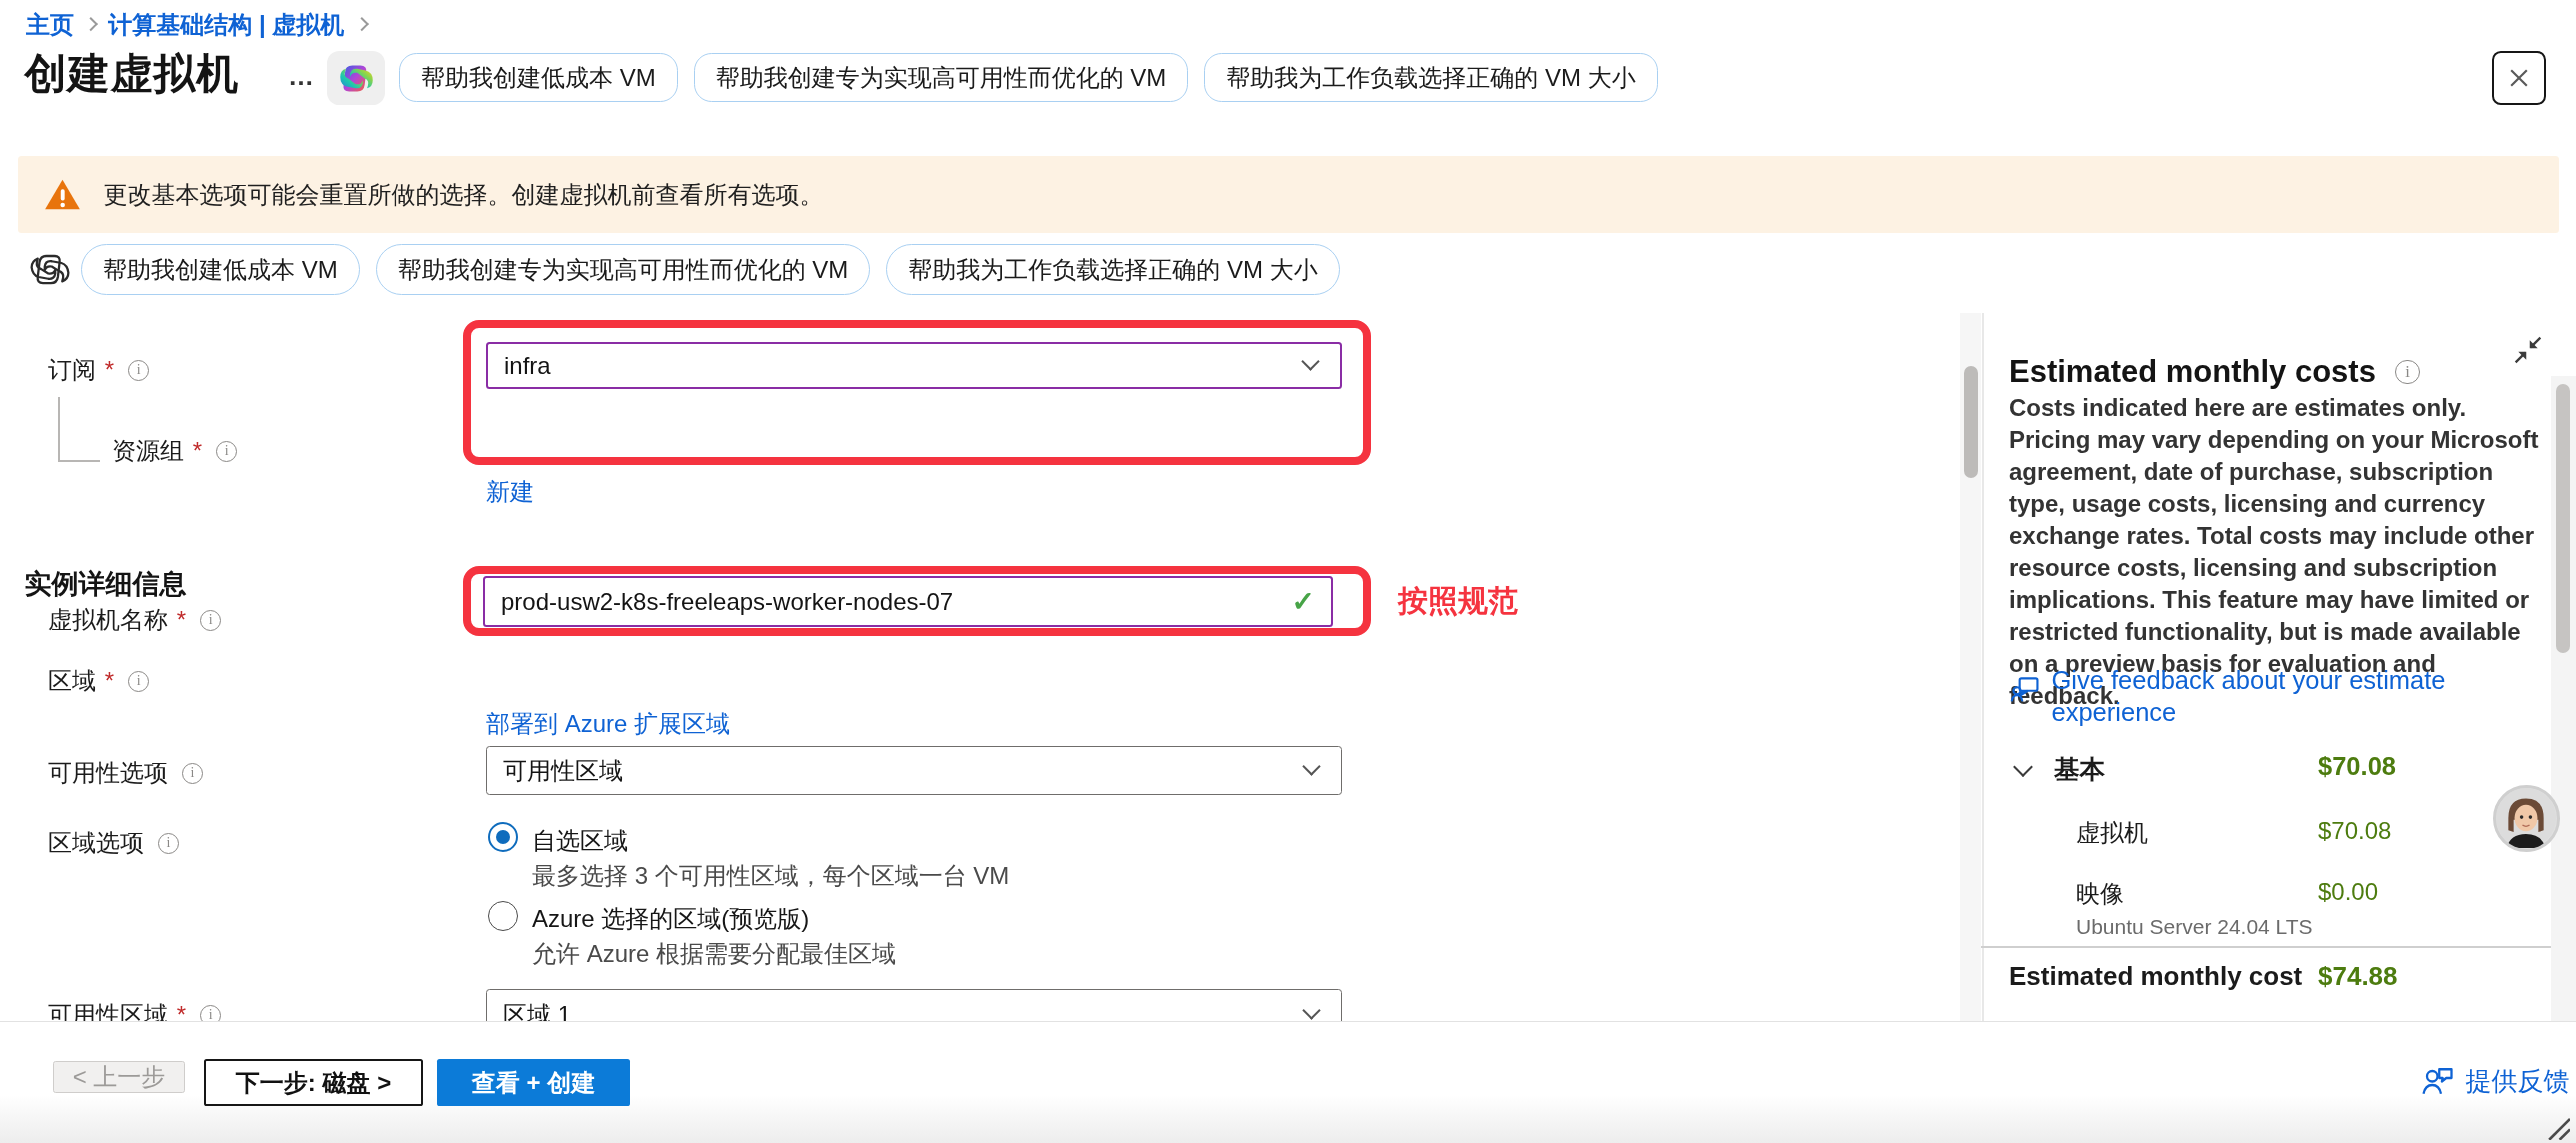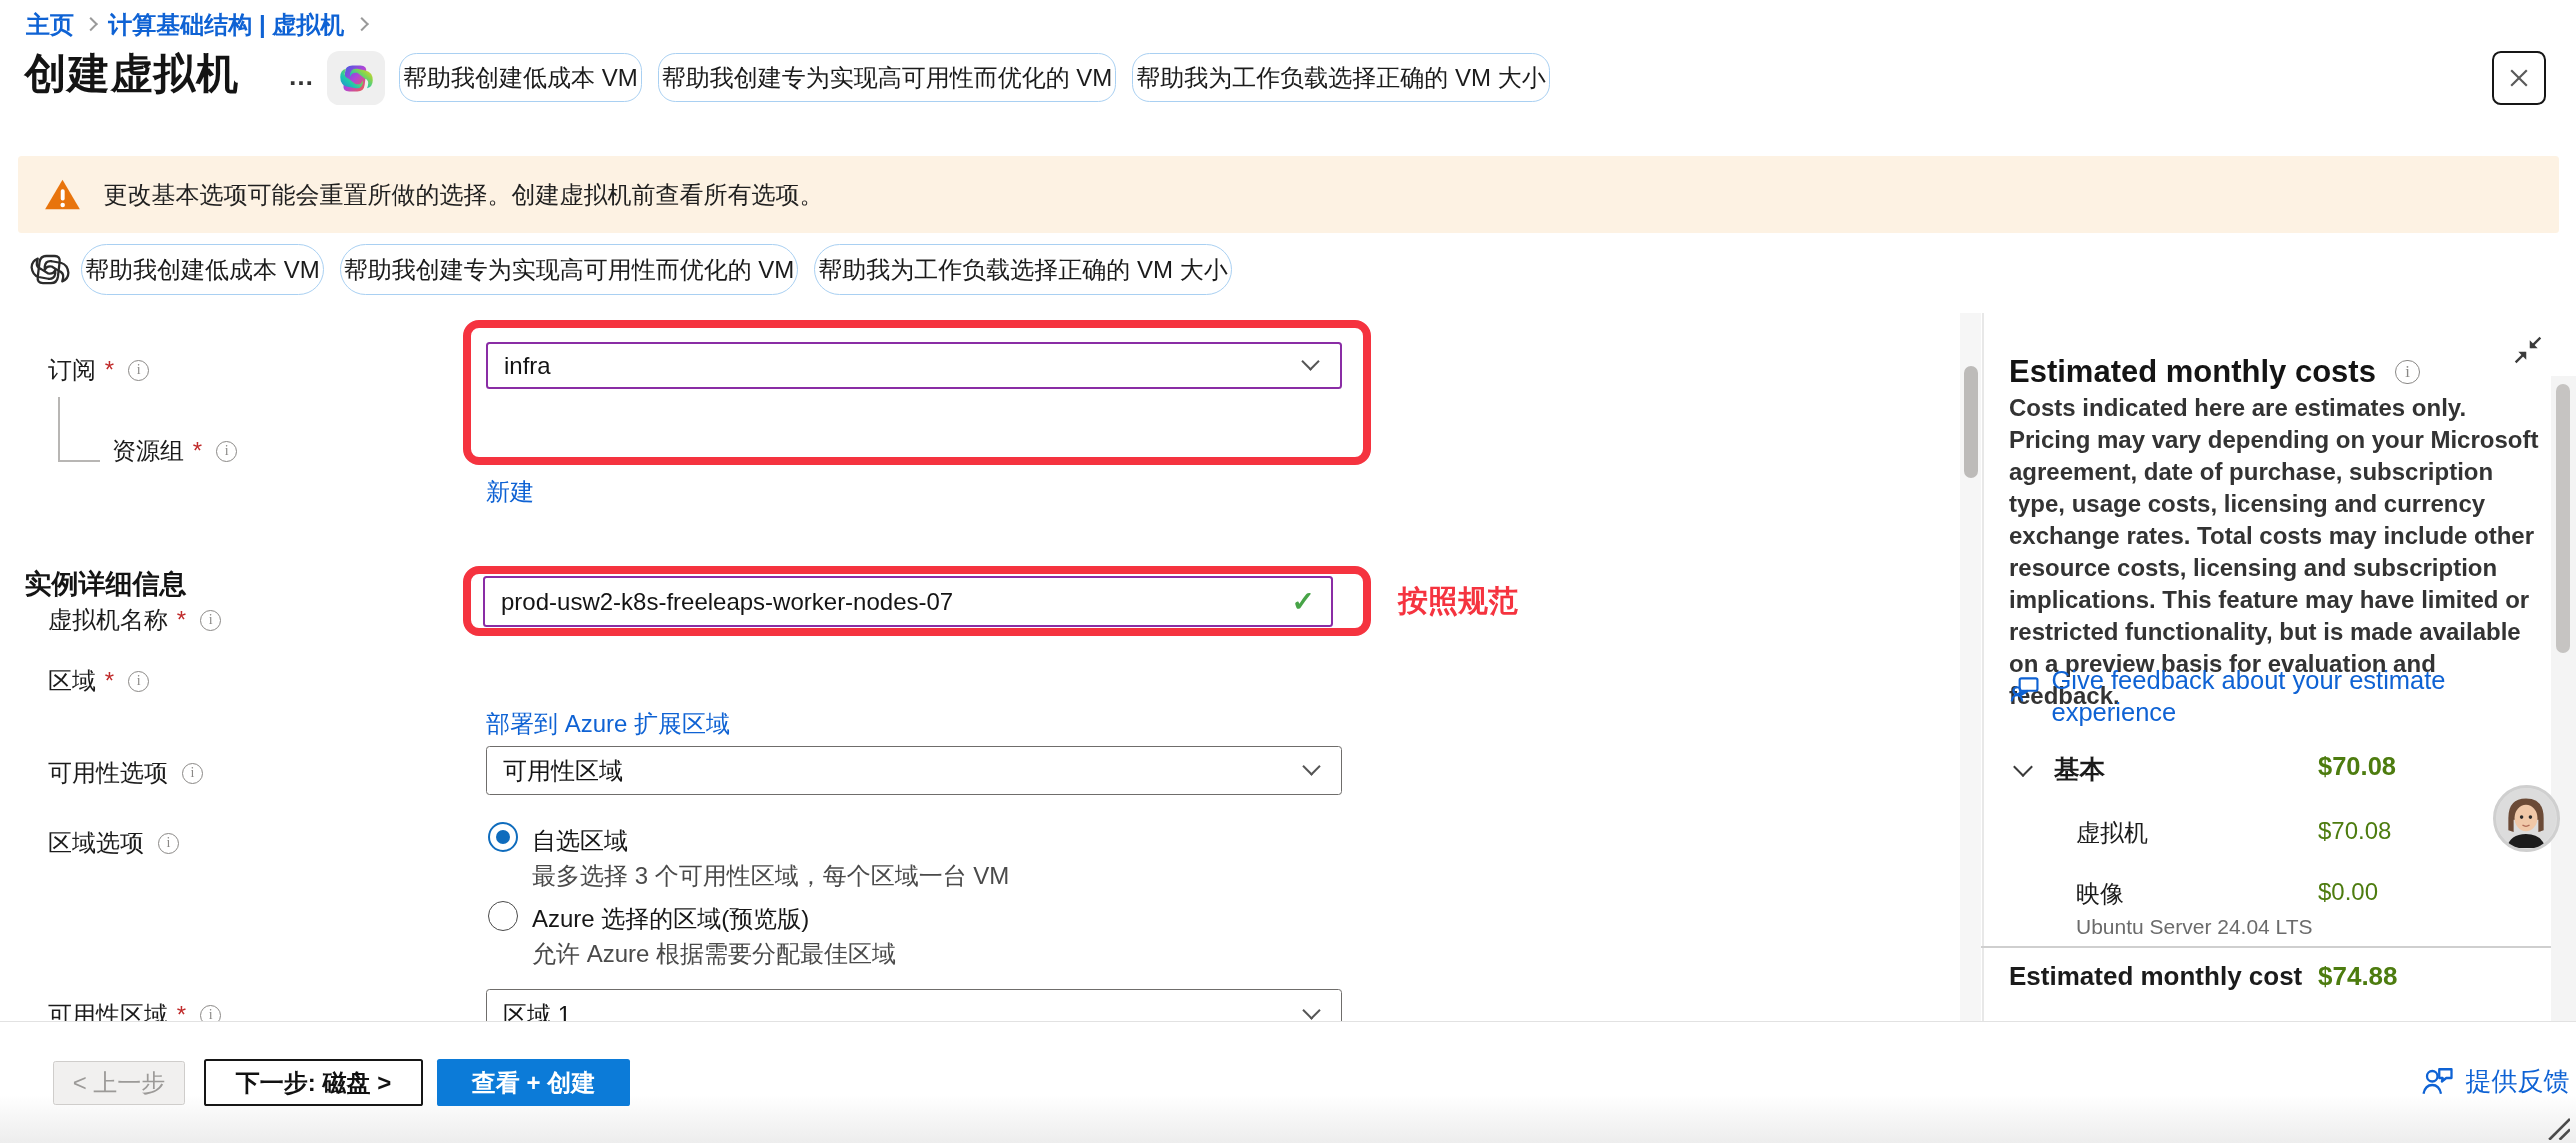--- a/index.html
+++ b/index.html
@@ -14,21 +14,21 @@
   .crumb { font-size:24px; font-weight:700; color:#0e62d4; text-decoration:none; cursor:pointer; }
   .crumb-sep { width:9.7px; height:9.7px; border-right:2.2px solid #9a9a9a; border-top:2.2px solid #9a9a9a; transform:rotate(45deg); display:inline-block; margin:0 12.3px 1.8px 12.3px; }
 
   
   .page-title { font-size:42px; font-weight:700; color:#141414; letter-spacing:0.9px; }
   .ellipsis { font-size:26px; color:#333; font-weight:700; letter-spacing:2.6px; }
   .copilot-sq { width:58px; height:54px; background:#efefef; border-radius:12.3px; display:flex; align-items:center; justify-content:center; }
   .pill-row { display:flex; gap:16px; align-items:center; }
   .pill-btn {
     height:49px; border:1.8px solid #a9d0f2; border-radius:17.6px; background:#fff;
-    display:flex; align-items:center; padding:0 3px; font-size:24px; color:#1b1b1b; cursor:pointer; white-space:nowrap;
+    display:flex; align-items:center; padding:0 21px; font-size:24px; color:#1b1b1b; cursor:pointer; white-space:nowrap;
   }
   .pill-btn.round { border-radius:25.5px; height:51px; }
   .close-btn { width:54px; height:54px; border:2.6px solid #161616; border-radius:8.8px; background:#fff; display:flex; align-items:center; justify-content:center; cursor:pointer; }
 
   
   .banner { left:17.6px; top:156px; width:2541px; height:77px; background:#fdf2e3; border-radius:3.5px; display:flex; align-items:center; padding:0 26px; }
   .banner-text { font-size:24px; color:#1f1f1f; margin-left:23px; }
 
   
   .flabel { font-size:24px; color:#1b1b1b; display:flex; align-items:center; gap:7px; white-space:nowrap; }
@@ -277,21 +277,21 @@
       <path d="M14 34 q0 -22 20 -22 q20 0 20 22 l0 14 l-6 2 l0 -14 l-28 0 l0 14 l-6 -2 z" fill="#6b4a36"></path>
       <ellipse cx="34" cy="34" rx="13" ry="15" fill="#f0c8a8"></ellipse>
       <circle cx="29" cy="33" r="2" fill="#2b2b2b"></circle>
         <circle cx="39" cy="33" r="2" fill="#2b2b2b"></circle>
       <path d="M30 42 q4 3 8 0" stroke="#b06a55" stroke-width="1.6" fill="none"></path>
       <path d="M12 68 q4 -16 22 -16 q18 0 22 16 z" fill="#1c1c1c"></path>
     </svg>
   </div>
 
   <div class="abs footer"></div>
-  <button class="abs btn btn-prev" style="left:53px; top:1061px; width:132px; height:44px;">&lt; 上一步</button>
+  <button class="abs btn btn-prev" style="left:53px; top:1061px; width:132px; height:32px;">&lt; 上一步</button>
   <button class="abs btn btn-next" style="left:204px; top:1059px; width:219px; height:47px;">下一步: 磁盘 &gt;</button>
   <button class="abs btn btn-review" style="left:437px; top:1059px; width:193px; height:47px;">查看 + 创建</button>
 
   <div class="abs" style="left:2420px; top:1064px; display:flex; align-items:center; gap:10.5px;">
     <svg width="35" height="35" viewBox="0 0 40 40">
       <g fill="none" stroke="#0e62d4" stroke-width="2.6">
         <circle cx="14" cy="14" r="6"></circle>
         <path d="M4 34 q2 -10 10 -10 q8 0 10 10"></path>
         <path d="M22 6 h14 v10 h-6 l-5 4 l1 -4 h-4 z" stroke-linejoin="round"></path>
       </g>

